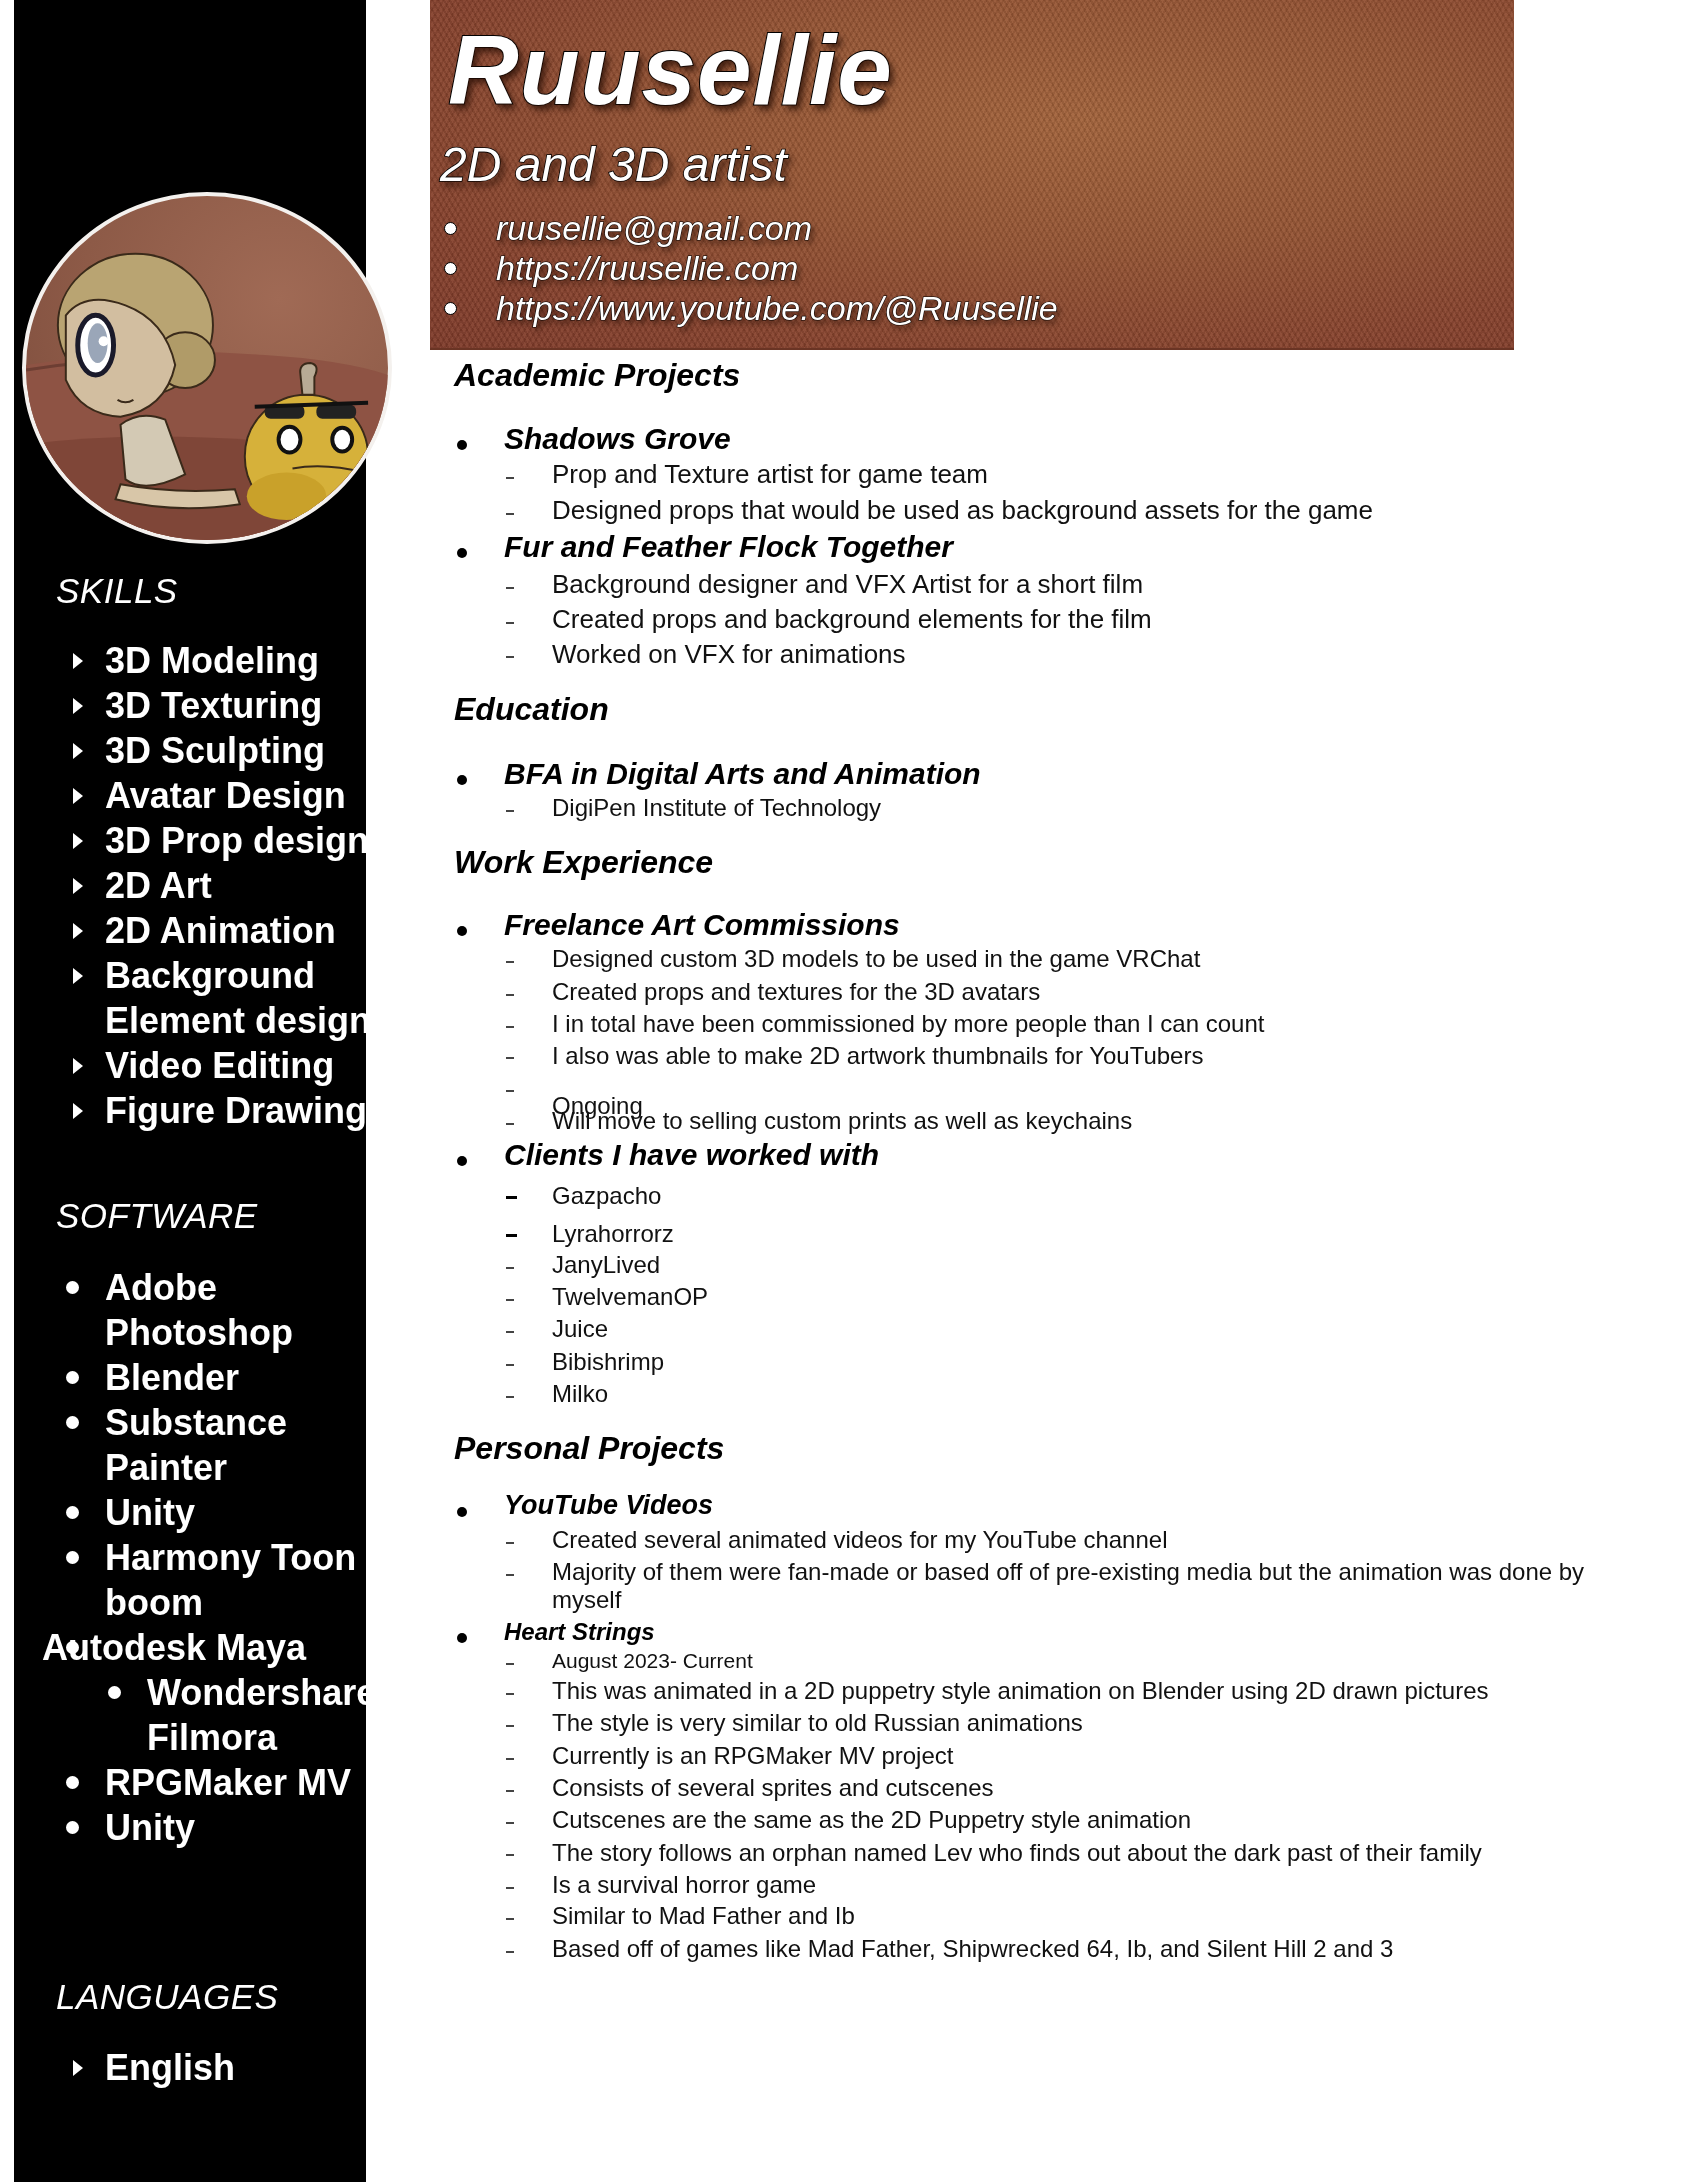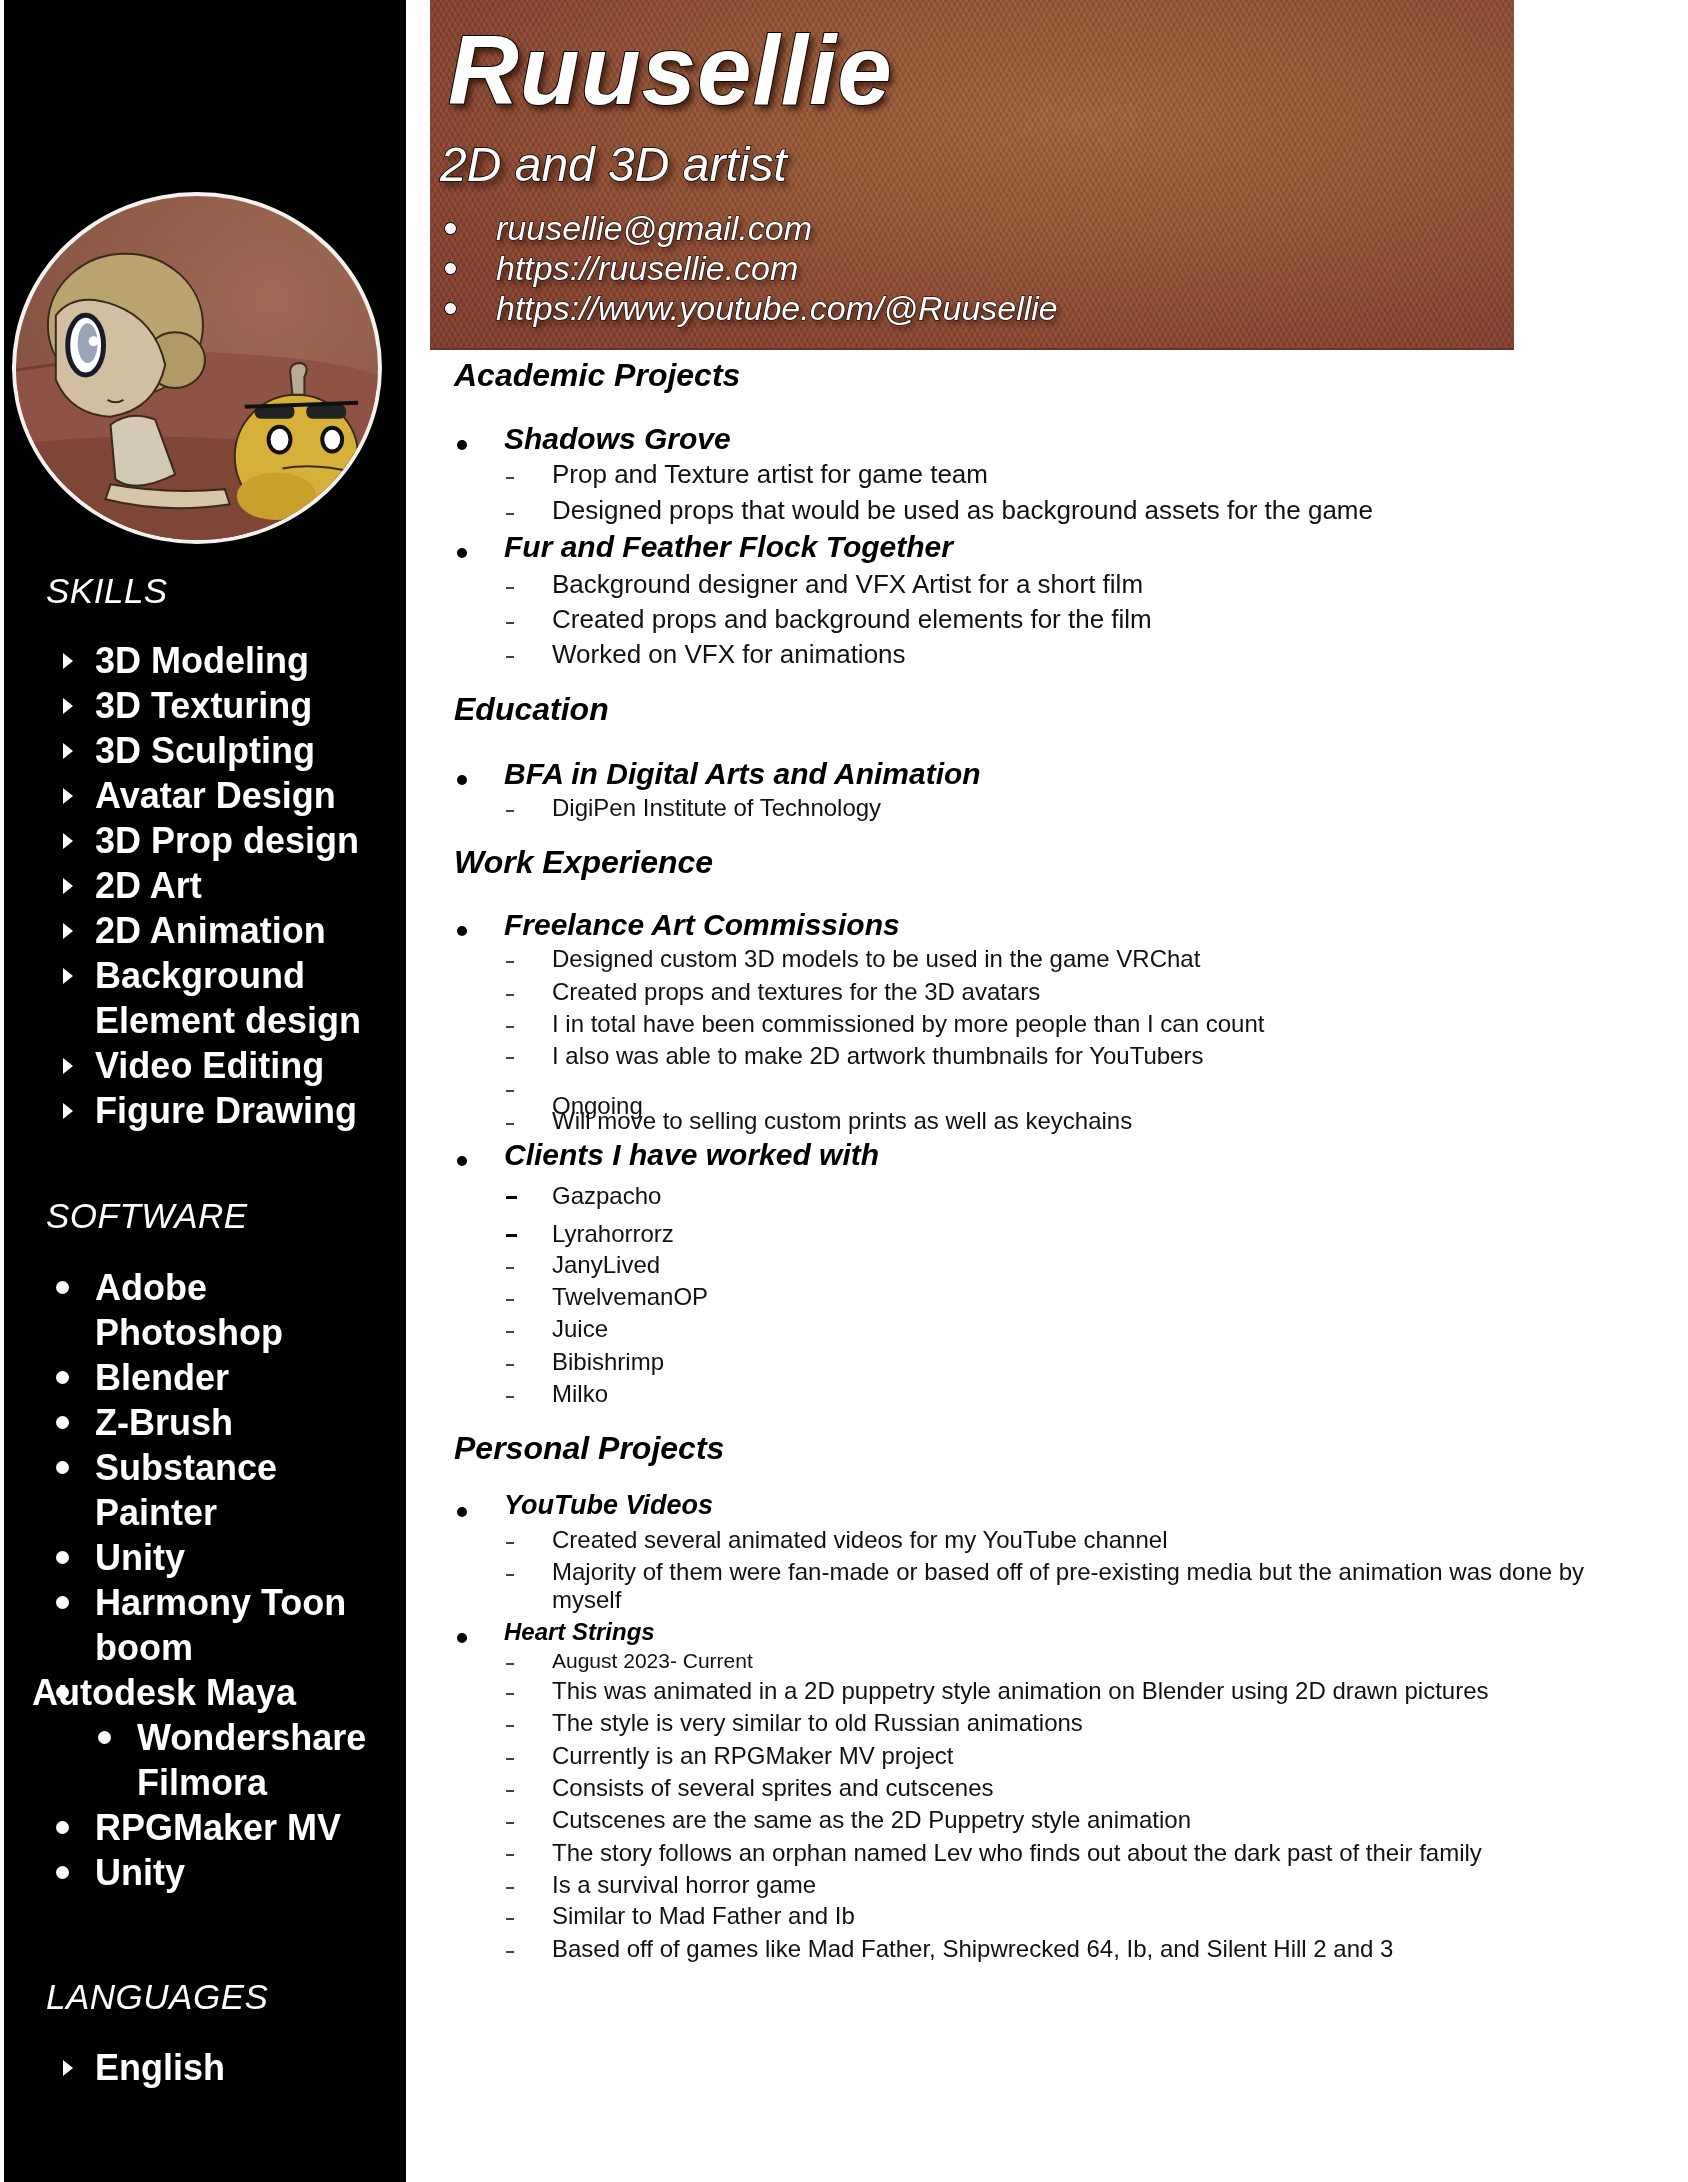--- a/index.html
+++ b/index.html
@@ -4,21 +4,21 @@
 <style>
   html, body { margin: 0; padding: 0; }
   body {
     width: 1689px; height: 2182px; position: relative; overflow: hidden;
     background: #ffffff;
     font-family: "Liberation Sans", "DejaVu Sans", sans-serif;
     color: #111;
   }
   
   .sidebar {
-    position: absolute; left: 4px; top: 0; width: 402px; height: 2182px;
+    position: absolute; left: 14px; top: 0; width: 352px; height: 2182px;
     background: #000;
     color: #fff;
   }
   .avatar {
     position: absolute; left: 8px; top: 192px; width: 362px; height: 344px;
     border-radius: 50%;
     border: 4px solid #f4f1ee;
     overflow: hidden;
     background: radial-gradient(ellipse at 70% 30%, #a06a55 0%, #8d5a47 55%, #7a4a3b 100%);
   }
@@ -175,23 +175,20 @@
   </ul>
 
   <div class="side-heading" style="top:1196px;">SOFTWARE</div>
   <ul class="side-list" style="top:1265px;">
     <li class="side-item" style="width:219px;"><span class="marker">
           <span class="dot"></span>
         </span><span>Adobe Photoshop</span></li>
     <li class="side-item"><span class="marker">
           <span class="dot"></span>
         </span><span>Blender</span></li>
-    <li class="side-item"><span class="marker">
-          <span class="dot"></span>
-        </span><span>Z-Brush</span></li>
     <li class="side-item" style="width:219px;"><span class="marker">
           <span class="dot"></span>
         </span><span>Substance Painter</span></li>
     <li class="side-item"><span class="marker">
           <span class="dot"></span>
         </span><span>Unity</span></li>
     <li class="side-item" style="width:264px;"><span class="marker">
           <span class="dot"></span>
         </span><span>Harmony Toon boom</span></li>
     <li class="side-item" style="width:318px;padding-left:28px;"><span class="marker">

